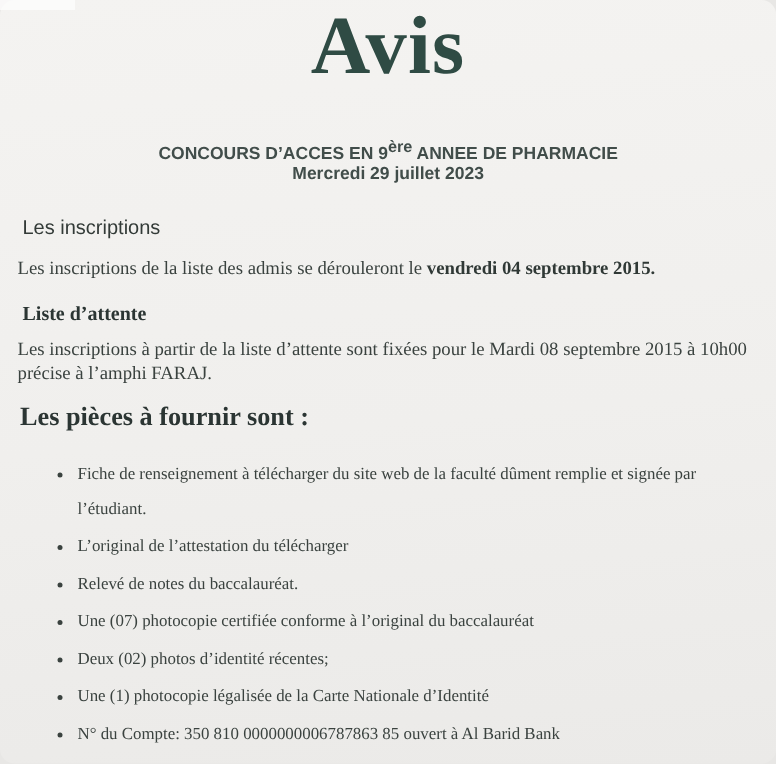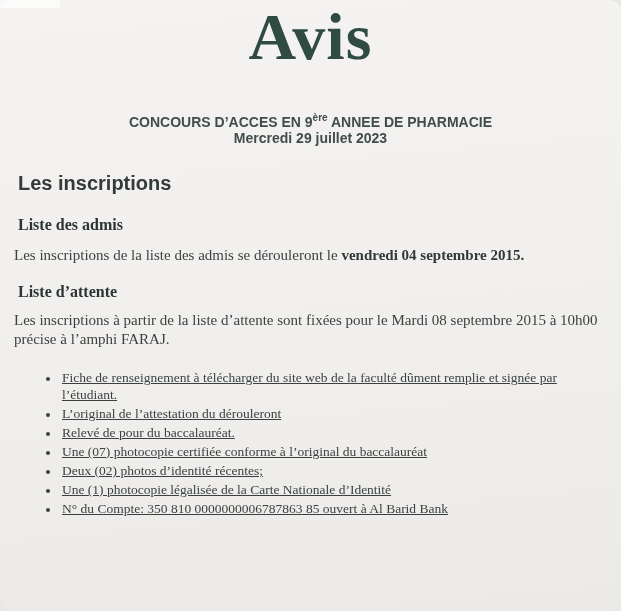--- a/index.html
+++ b/index.html
@@ -33,37 +33,37 @@
   .subtitle{
     margin-top:44px;
     text-align:center;
     font-family:"Liberation Sans", sans-serif;
     font-weight:bold;
     font-size:14px;
     line-height:16px;
     color:#414d4a;
   }
   .subtitle sup{
-    font-size:10px;
+    font-size:13px;
     vertical-align:super;
     line-height:0;
   }
   .subtitle-date{
     text-align:center;
     font-family:"Liberation Sans", sans-serif;
     font-weight:bold;
     font-size:14px;
     line-height:16px;
     color:#414d4a;
   }
   .h-sans{
     margin:26px 0 0 4px;
     font-family:"Liberation Sans", sans-serif;
-    font-weight:bold;
-    font-size:20px;
+    font-weight:normal;
+    font-size:16px;
     line-height:22px;
     color:#333b38;
   }
   .h-serif{
     margin:22px 0 0 4px;
     font-weight:bold;
     font-size:16px;
     line-height:18px;
     color:#2b3533;
   }
@@ -81,23 +81,22 @@
     font-weight:bold;
     font-size:21px;
     line-height:24px;
     color:#2b3533;
   }
   ul.pieces-list{
     margin:20px 26px 0 0;
     padding:0 0 0 46px;
     list-style:disc outside;
     font-size:13.5px;
-    line-height:17px;
+    line-height:28px;
     color:#3a423f;
-    text-decoration:underline;
   }
   ul.pieces-list li{
     margin:0 0 2px 0;
     padding-left:2px;
   }
   ul.pieces-list li::marker{ color:#3a423f; font-size:12px; }
   .account-line{ margin-top:0; }
 </style>
 </head>
 <body>
@@ -107,31 +106,31 @@
 
   <h1 class="title">Avis</h1>
 
   <div class="subtitle">
     <span>CONCOURS D’ACCES EN 9</span><sup>ère</sup><span> ANNEE DE PHARMACIE</span>
   </div>
   <div class="subtitle-date">Mercredi 29 juillet 2023</div>
 
   <h2 class="h-sans">Les inscriptions</h2>
 
-  <h3 class="h-serif">Liste des admis</h3>
   <p class="para"><span>Les inscriptions de la liste des admis se dérouleront  le </span><b>vendredi 04 septembre 2015.</b></p>
 
   <h3 class="h-serif attente">Liste d’attente</h3>
   <p class="para attente-text">Les inscriptions à partir de la liste d’attente sont fixées pour le Mardi 08 septembre 2015 à 10h00 précise à l’amphi FARAJ.</p>
 
+  <h2 class="h-serif-big">Les pièces à fournir sont :</h2>
 
   <ul class="pieces-list">
     <li>Fiche de renseignement à télécharger du site web de la faculté dûment remplie et signée par l’étudiant.</li>
-    <li>L’original de l’attestation du dérouleront</li>
-    <li>Relevé de pour du baccalauréat.</li>
+    <li>L’original de l’attestation du télécharger</li>
+    <li>Relevé de notes du baccalauréat.</li>
     <li>Une (07) photocopie certifiée conforme à l’original du baccalauréat</li>
     <li>Deux (02) photos d’identité  récentes;</li>
     <li>Une (1) photocopie légalisée de la Carte Nationale d’Identité</li>
     <li>
       <div class="account-line">N° du Compte: 350 810  0000000006787863 85 ouvert à Al Barid Bank</div>
     </li>
   </ul>
 </div>
 
 </body></html>

